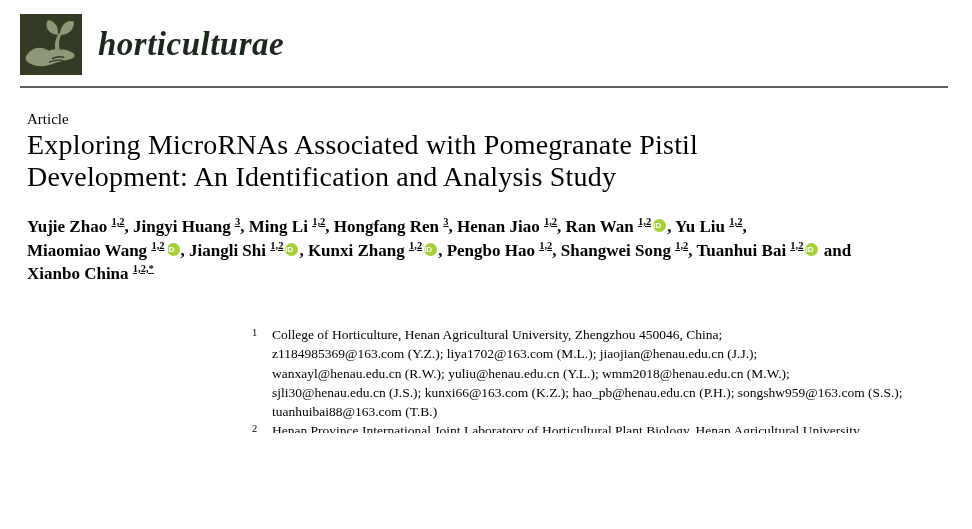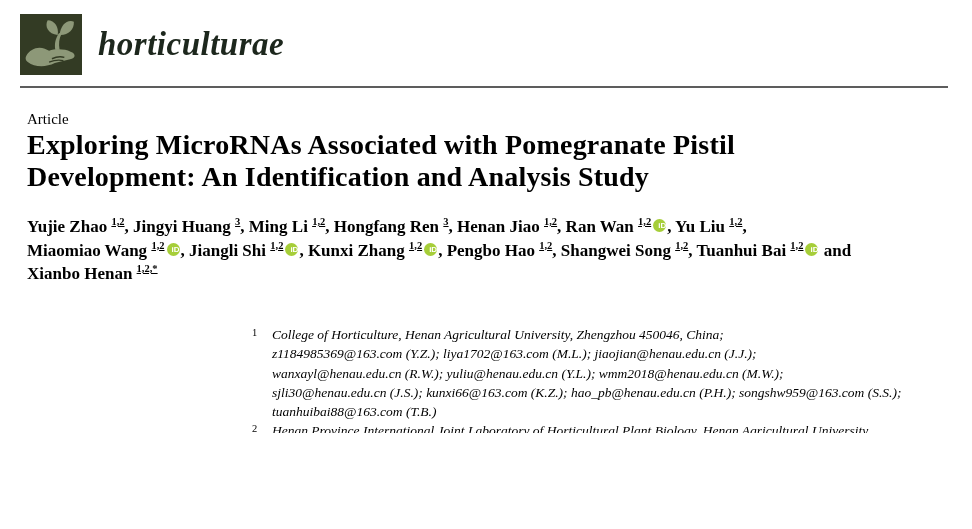--- a/index.html
+++ b/index.html
@@ -54,21 +54,21 @@
     left: 27px; top: 111px;
     font-size: 15px;
     color: #000;
   }
   .title {
     position: absolute;
     left: 27px; top: 129px;
     margin: 0;
     font-size: 28px;
     line-height: 31.5px;
-    font-weight: bold;
+    font-weight: normal;
     letter-spacing: 0.2px;
     white-space: pre-line;
     color: #000;
   }
 
   
   .authors {
     position: absolute;
     left: 27px; top: 215px;
     width: 930px;
@@ -86,21 +86,21 @@
   .orcid-icon {
     display: inline-block;
     width: 13px; height: 13px;
     border-radius: 50%;
     background: #a6ce39;
     color: #ffffff;
     font-family: "Liberation Sans", sans-serif;
     font-size: 8px;
     font-weight: bold;
     line-height: 13px;
-    text-align: right;
+    text-align: left;
     vertical-align: 4px;
     margin: 0 1px 0 2px;
     cursor: pointer;
   }
 
   
   .affiliations {
     position: absolute;
     left: 252px; top: 325px;
     width: 706px;
@@ -110,21 +110,21 @@
   }
   .aff-row { display: flex; }
   .aff-marker {
     flex: 0 0 13px;
     width: 13px;
     margin-right: 7px;
     font-size: 10.5px;
     position: relative;
     top: -2px;
   }
-  .aff-text { white-space: pre-line; font-style: italic; }
+  .aff-text { white-space: pre-line; }
 </style>
 </head>
 <body>
 
 <div class="page">
 
   <div class="journal-logo">
     <svg viewBox="0 0 64 64" aria-hidden="true">
       <g fill="#8d9878">
         <path d="M39 22 C29 21 25 13 28.5 6.5 C36 6.5 40.5 14 39 22 Z"></path>
@@ -144,21 +144,21 @@
   <hr class="rule">
 
   <div class="article-type">Article</div>
 
   <h1 class="title">Exploring MicroRNAs Associated with Pomegranate Pistil
 Development: An Identification and Analysis Study</h1>
 
   <div class="authors">
       <div class="author-line"><span>Yujie Zhao </span><sup>1,2</sup>, <span>Jingyi Huang </span><sup>3</sup>, <span>Ming Li </span><sup>1,2</sup>, <span>Hongfang Ren </span><sup>3</sup>, <span>Henan Jiao </span><sup>1,2</sup>, <span>Ran Wan </span><sup>1,2</sup><span class="orcid-icon">iD</span>, <span>Yu Liu </span><sup>1,2</sup>,</div>
       <div class="author-line"><span>Miaomiao Wang </span><sup>1,2</sup><span class="orcid-icon">iD</span>, <span>Jiangli Shi </span><sup>1,2</sup><span class="orcid-icon">iD</span>, <span>Kunxi Zhang </span><sup>1,2</sup><span class="orcid-icon">iD</span>, <span>Pengbo Hao </span><sup>1,2</sup>, <span>Shangwei Song </span><sup>1,2</sup>, <span>Tuanhui Bai </span><sup>1,2</sup><span class="orcid-icon">iD</span> and</div>
-      <div class="author-line"><span>Xianbo Henan </span><sup>1,2,*</sup></div>
+      <div class="author-line"><span>Xianbo China </span><sup>1,2,*</sup></div>
     </div>
 
   <div class="affiliations">
       <div class="aff-row">
         <span class="aff-marker">1</span>
         <div class="aff-text">College of Horticulture, Henan Agricultural University, Zhengzhou 450046, China;
 z1184985369@163.com (Y.Z.); liya1702@163.com (M.L.); jiaojian@henau.edu.cn (J.J.);
 wanxayl@henau.edu.cn (R.W.); yuliu@henau.edu.cn (Y.L.); wmm2018@henau.edu.cn (M.W.);
 sjli30@henau.edu.cn (J.S.); kunxi66@163.com (K.Z.); hao_pb@henau.edu.cn (P.H.); songshw959@163.com (S.S.);
 tuanhuibai88@163.com (T.B.)</div>

